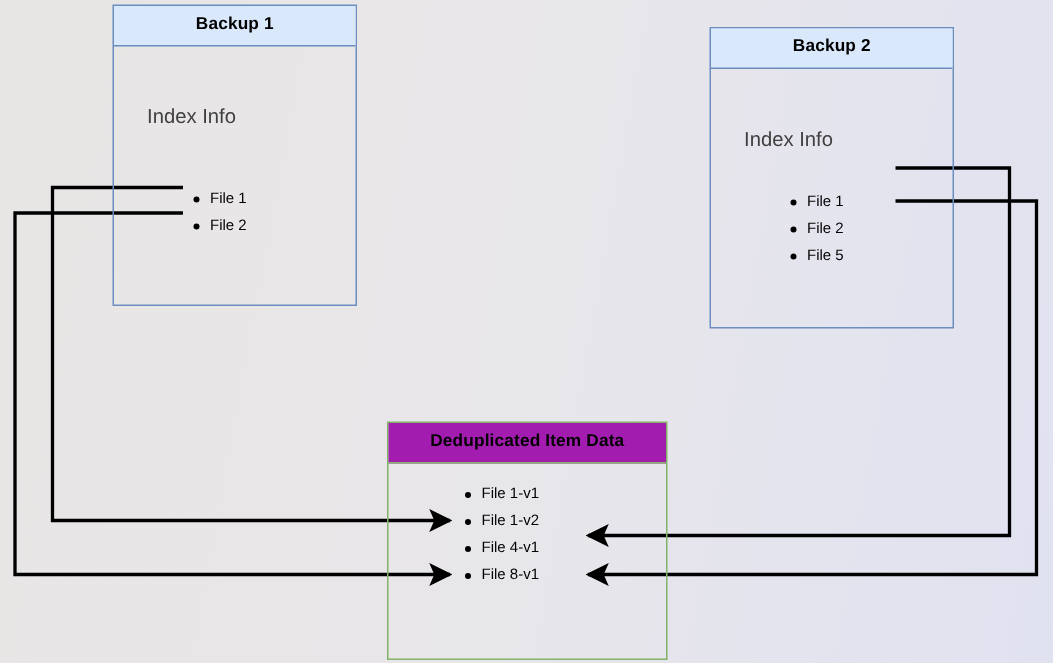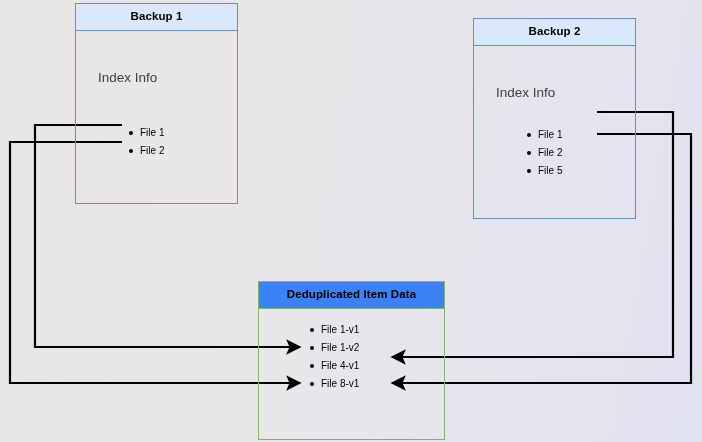--- a/index.html
+++ b/index.html
@@ -63,21 +63,21 @@
     background: #dae8fc;
     border-bottom: 1px solid #6c8ebf;
     text-align: center;
   }
 
   .node.green {
     border: 1px solid #82b366;
     background: transparent;
   }
   .node.green .hdr {
-    background: #3b82f6;
+    background: #a21caf;
     border-bottom: 1px solid #82b366;
     text-align: center;
   }
 
   
   .caption {
     position: absolute;
     font-size: 13.5px;
     color: #404040;
     white-space: nowrap;

